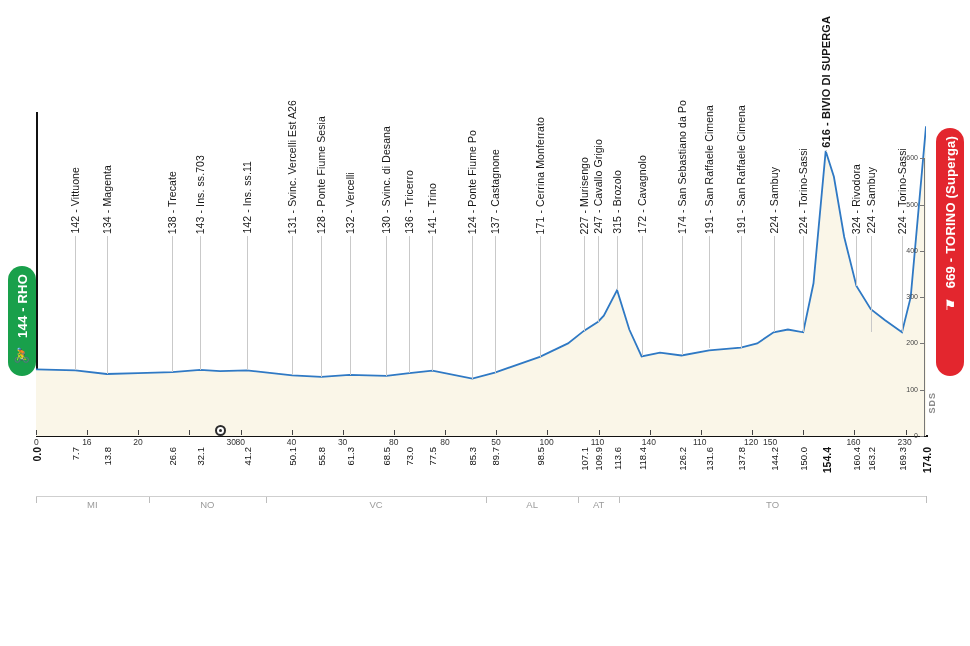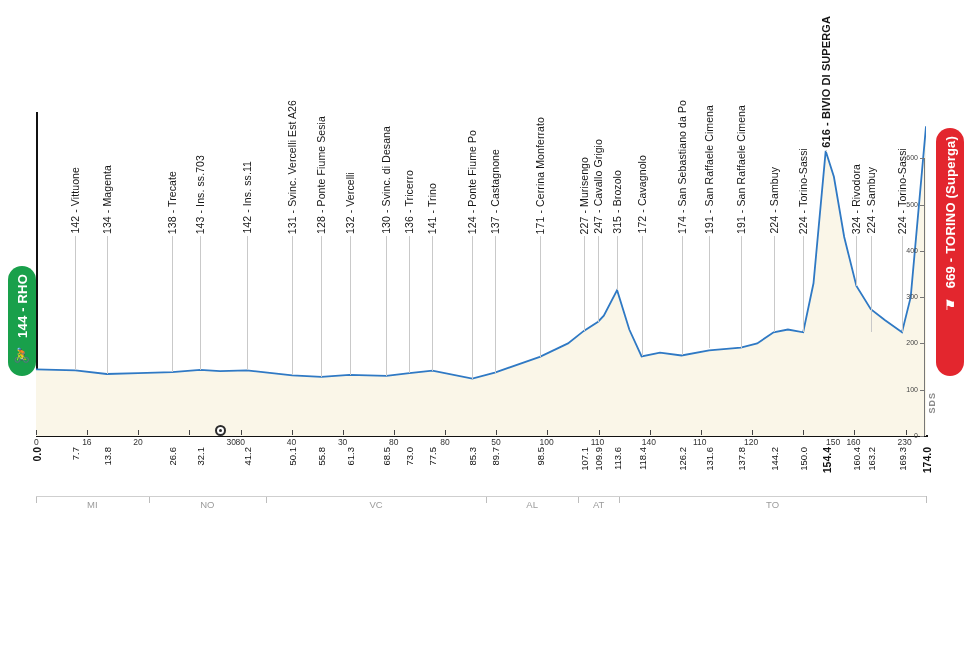--- a/index.html
+++ b/index.html
@@ -172,21 +172,21 @@
       <div class="xtick" style="left: 539.494px; top: 437px;">100</div>
       <div class="tickmark" style="left: 598.644px; top: 430px;"></div>
       <div class="xtick" style="left: 590.644px; top: 437px;">110</div>
       <div class="tickmark" style="left: 649.793px; top: 430px;"></div>
       <div class="xtick" style="left: 641.793px; top: 437px;">140</div>
       <div class="tickmark" style="left: 700.943px; top: 430px;"></div>
       <div class="xtick" style="left: 692.943px; top: 437px;">110</div>
       <div class="tickmark" style="left: 752.092px; top: 430px;"></div>
       <div class="xtick" style="left: 744.092px; top: 437px;">120</div>
       <div class="tickmark" style="left: 803.241px; top: 430px;"></div>
-      <div class="xtick" style="left: 826px; top: 437px;">150</div>
+      <div class="xtick" style="left: 763px; top: 437px;">150</div>
       <div class="tickmark" style="left: 854.391px; top: 430px;"></div>
       <div class="xtick" style="left: 846.391px; top: 437px;">160</div>
       <div class="tickmark" style="left: 905.54px; top: 430px;"></div>
       <div class="xtick" style="left: 897.54px; top: 437px;">230</div>
     </div>
   <div id="kms">
       <div class="km bold" style="left: 31px; top: 447px;">0.0</div>
       <div class="km" style="left: 70.3851px; top: 447px;">7.7</div>
       <div class="km" style="left: 101.586px; top: 447px;">13.8</div>
       <div class="km" style="left: 167.057px; top: 447px;">26.6</div>

